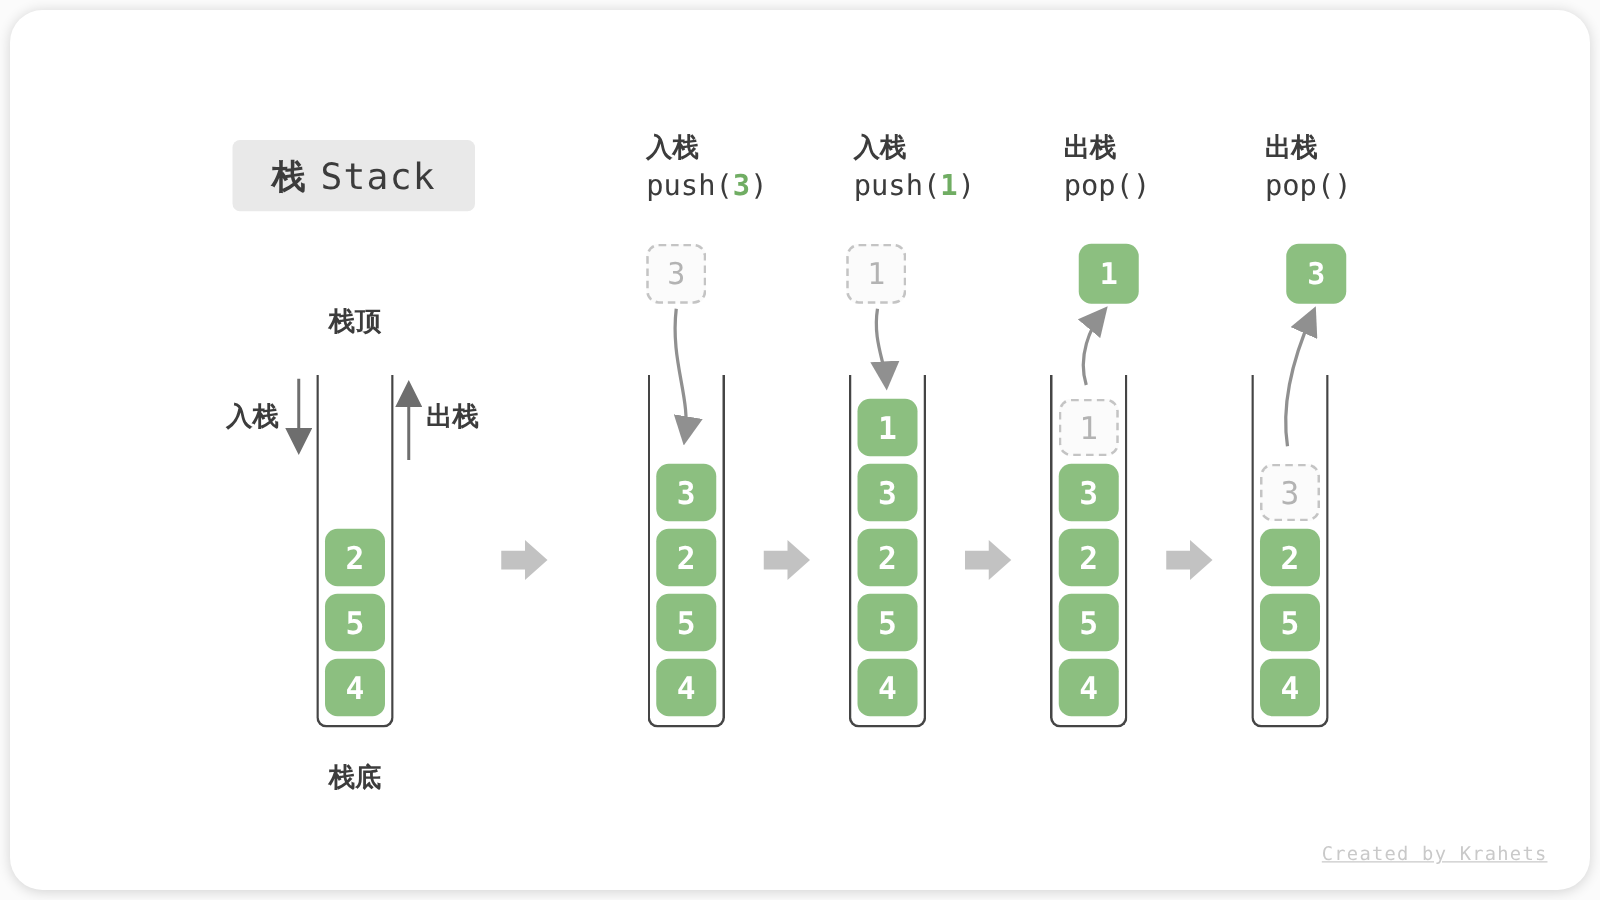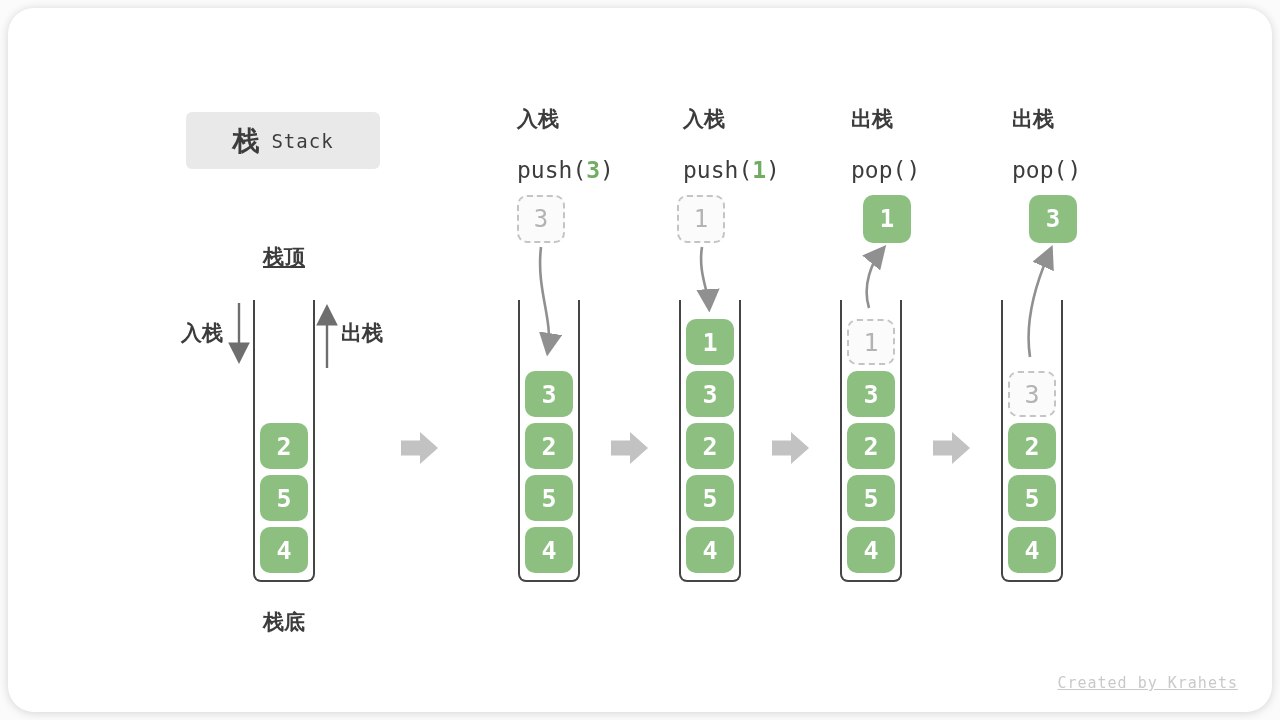--- a/index.html
+++ b/index.html
@@ -6,30 +6,30 @@
   html,body { width:1280px; height:720px; background:#fbfbfb; overflow:hidden;
     font-family:"Liberation Sans", sans-serif; }
   .card { position:absolute; inset:8px; background:#ffffff; border-radius:26px;
     box-shadow:0 1px 10px rgba(0,0,0,0.16); }
   .canvas { position:absolute; inset:0; }
 
   .title-box { position:absolute; left:186px; top:112px; width:194px; height:57px;
     background:#e9e9e9; border-radius:6px; display:flex; align-items:center;
     justify-content:center; gap:12px; }
   .title-zh { font-size:27px; font-weight:700; color:#3c3c3c; }
-  .title-en { font-family:"DejaVu Sans Mono", monospace; font-size:19px;
+  .title-en { font-family:"DejaVu Sans Mono", monospace; font-size:29px;
     color:#3c3c3c; letter-spacing:1px; }
 
   .zh-label { position:absolute; font-size:21px; font-weight:700; color:#3c3c3c; }
   .center-62 { width:62px; text-align:center; }
 
   .op-label { position:absolute; top:104px; }
   .op-zh { font-size:21px; font-weight:700; color:#3c3c3c; line-height:30px; }
   .op-code { font-family:"DejaVu Sans Mono", monospace; font-size:23px;
-    color:#3c3c3c; line-height:30px; margin-top:21px; }
+    color:#3c3c3c; line-height:30px; margin-top:0; }
   .op-code .arg { color:#70ad63; font-weight:700; }
 
   .stack { position:absolute; top:300px; width:62px; height:282px;
     border-left:2px solid #454545; border-right:2px solid #454545;
     border-bottom:2px solid #454545; border-radius:0 0 8px 8px; background:#fff; }
   .cell { position:absolute; left:5px; width:48px; height:46px; border-radius:10px;
     background:#8cbf80; color:#ffffff; display:flex; align-items:center;
     justify-content:center; font-family:"DejaVu Sans Mono", monospace;
     font-size:25px; font-weight:600; }
   .cell.ghost { background:#fbfbfb; border:2px dashed #c4c4c4; color:#b3b3b3;
@@ -52,21 +52,21 @@
 <body>
 
 <div class="card"></div>
 <div class="canvas">
 
   <div class="title-box">
     <span class="title-zh">栈</span>
     <span class="title-en">Stack</span>
   </div>
 
-  <div class="zh-label center-62" style="left:253px; top:243px;text-decoration:underline;">栈顶</div>
+  <div class="zh-label center-62" style="left:253px; top:243px;">栈顶</div>
   <div class="zh-label center-62" style="left:253px; top:608px;">栈底</div>
   <div class="zh-label" style="left:181px; top:319px;">入栈</div>
   <div class="zh-label" style="left:341px; top:319px;">出栈</div>
 
   <div class="op-label" style="left:517px;">
     <div class="op-zh">入栈</div>
     <div class="op-code"><span>push(</span><span class="arg">3</span><span>)</span></div>
   </div>
   <div class="op-label" style="left:683px;">
     <div class="op-zh">入栈</div>

